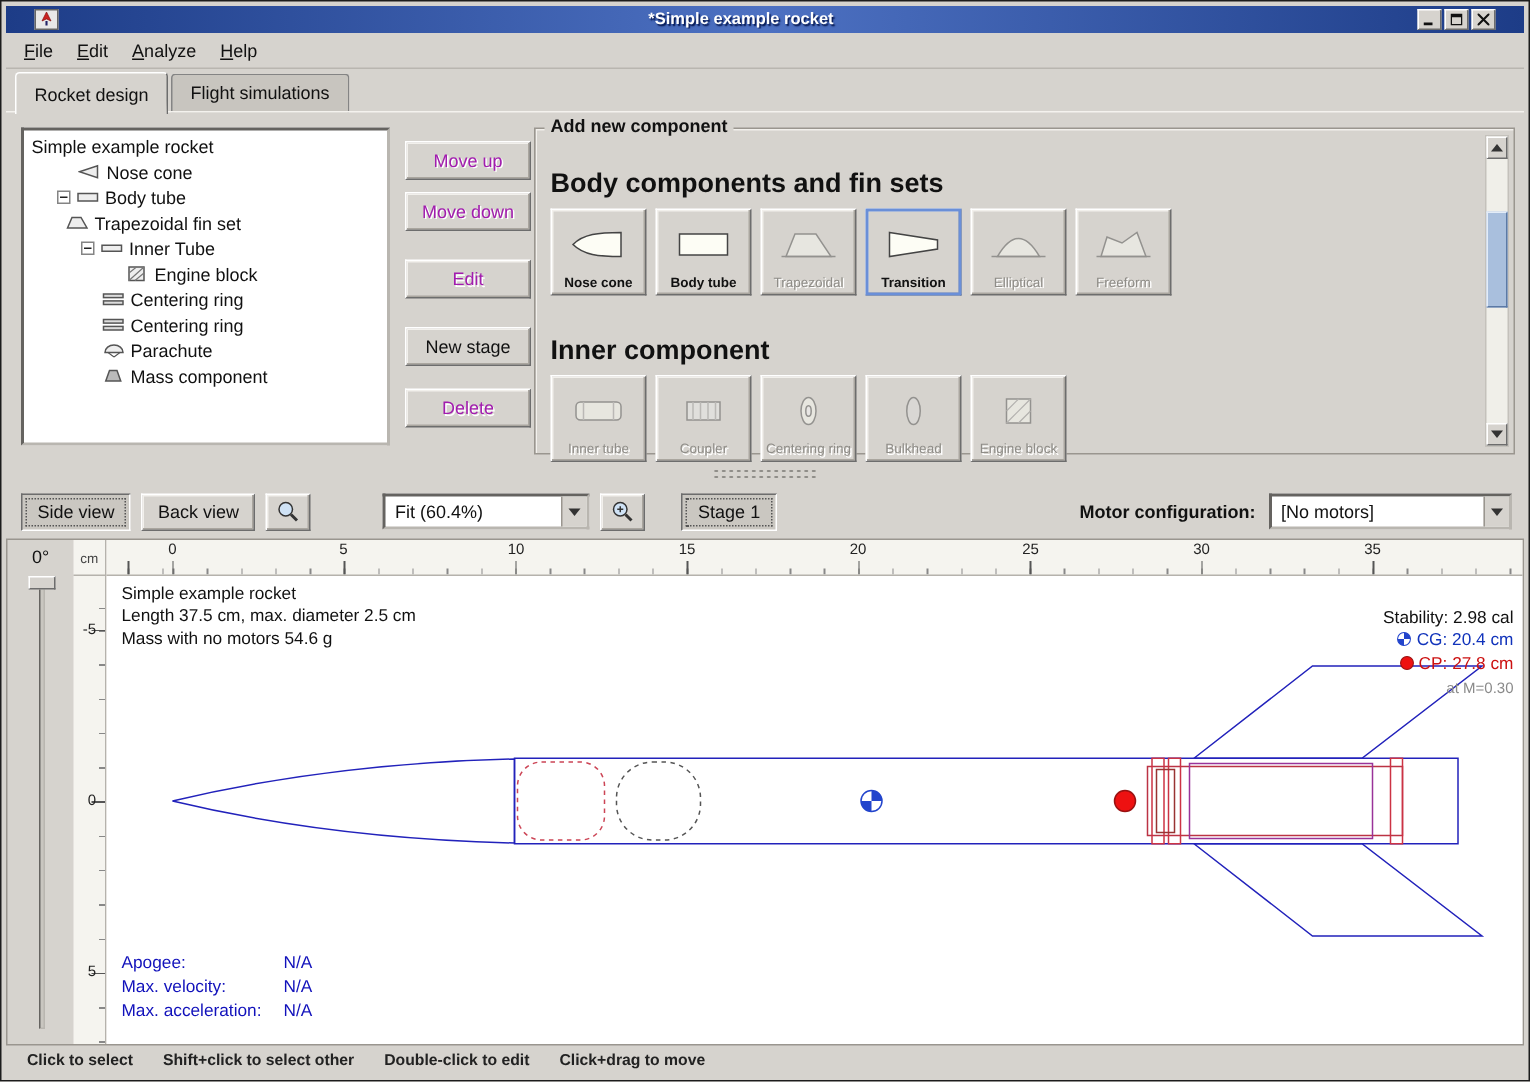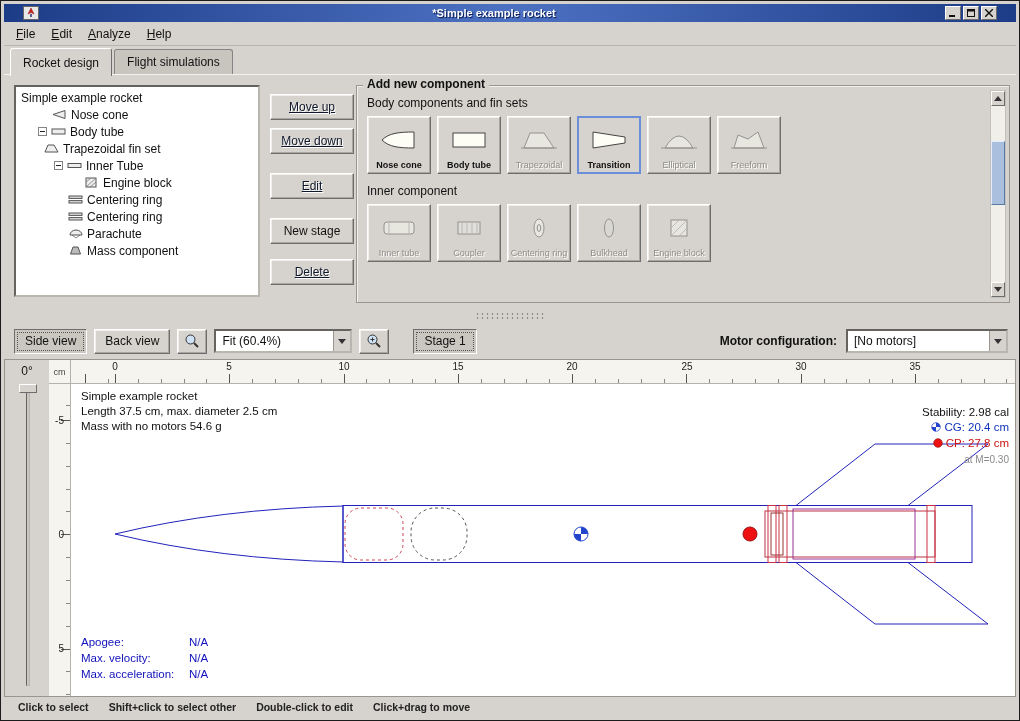--- a/index.html
+++ b/index.html
@@ -52,26 +52,26 @@
   .expander { width:9px; height:9px; border:1px solid #848484; background:#fff; position:relative; margin-right:4px; flex:0 0 9px; }
   .expander::before { content:""; position:absolute; left:1px; right:1px; top:3px; height:1px; background:#222; }
   .ticon { margin-right:4px; flex:0 0 auto; }
   .tlabel { font-size:12px; }
 
   .action-col { position:absolute; left:266px; top:0; width:84px; }
   .abtn { position:absolute; left:0; width:84px; height:26px;
     background:#d6d3ce; border:1px solid; border-color:#fff #6d6d6d #6d6d6d #fff;
     box-shadow: inset -1px -1px 0 #aaa69f, inset 1px 1px 0 #f2f0ec;
     font-size:12px; text-align:center; line-height:24px; }
-  .abtn.disabled { color:#0f172a; text-shadow:1px 1px 0 #fff;text-decoration:underline; }
+  .abtn.disabled { color:#a21caf; text-shadow:1px 1px 0 #fff; }
 
   .groupbox { position:absolute; left:352px; top:10px; right:6px; height:218px;
     border:1px solid #9a968f; box-shadow: inset 1px 1px 0 #f2f0ec; }
   .groupbox-title { position:absolute; top:-9px; left:6px; background:#d6d3ce; padding:0 4px; font-weight:bold; font-size:12px; }
-  .group-label { font-weight:normal; font-size:12px; margin:10px 0 6px 10px; }
+  .group-label { font-weight:bold; font-size:18px; margin:26px 0 6px 10px; }
   .comp-row { display:flex; gap:6px; padding-left:10px; }
   .comp-btn { width:64px; height:58px; background:#d6d3ce;
     border:1px solid; border-color:#fff #6d6d6d #6d6d6d #fff;
     box-shadow: inset -1px -1px 0 #aaa69f, inset 1px 1px 0 #f2f0ec;
     display:flex; flex-direction:column; align-items:center; justify-content:flex-end; padding:3px 1px; }
   .comp-btn .cicon { flex:1; display:flex; align-items:center; justify-content:center; }
   .comp-btn .clabel { font-size:9px; font-weight:bold; text-align:center; line-height:10px; }
   .comp-btn.focused { outline:2px solid #6a8fd8; outline-offset:-2px; }
   .comp-btn.disabled .clabel { color:#8f8d88; font-weight:normal; text-shadow:1px 1px 0 #fff; }
   .comp-btn.disabled .cicon { opacity:.45; }
@@ -96,21 +96,21 @@
   .vbtn { height:25px; padding:0 10px; background:#d6d3ce;
     border:1px solid; border-color:#fff #6d6d6d #6d6d6d #fff;
     box-shadow: inset -1px -1px 0 #aaa69f, inset 1px 1px 0 #f2f0ec;
     font-size:12px; display:flex; align-items:center; }
   .vbtn.pressed { border-color:#6d6d6d #fff #fff #6d6d6d; box-shadow:none; background:#cac7c1; outline:1px dotted #555; outline-offset:-4px; }
   .iconbtn { width:30px; justify-content:center; padding:0; }
   .combo { height:24px; background:#fff; border:2px inset #b9b6b0; display:flex; align-items:center; }
   .combo-text { padding:0 6px; font-size:12px; white-space:nowrap; }
   .combo-arrowbox { width:17px; height:100%; background:#d6d3ce; border-left:1px solid #9a968f;
     display:flex; align-items:center; justify-content:center; margin-left:auto; }
-  .zoom-combo { width:138px; }
+  .zoom-combo { width:138px;margin-left:41px; }
   .motor-combo { width:162px; }
   .spacer { flex:1; }
   .motor-label { font-weight:bold; margin-right:2px; }
 
   
   .figure { height:338px; border:1px solid #9a968f; background:#d6d3ce; position:relative; }
   .rot-col { position:absolute; left:0; top:0; width:44px; bottom:0; }
   .rot-label { text-align:center; font-size:12px; padding-top:4px; }
   .rot-track { position:absolute; left:21px; top:26px; bottom:10px; width:4px; border:1px inset #b9b6b0; background:#c9c6c0; }
   .rot-thumb { position:absolute; left:14px; top:24px; width:18px; height:9px; background:#d6d3ce;

